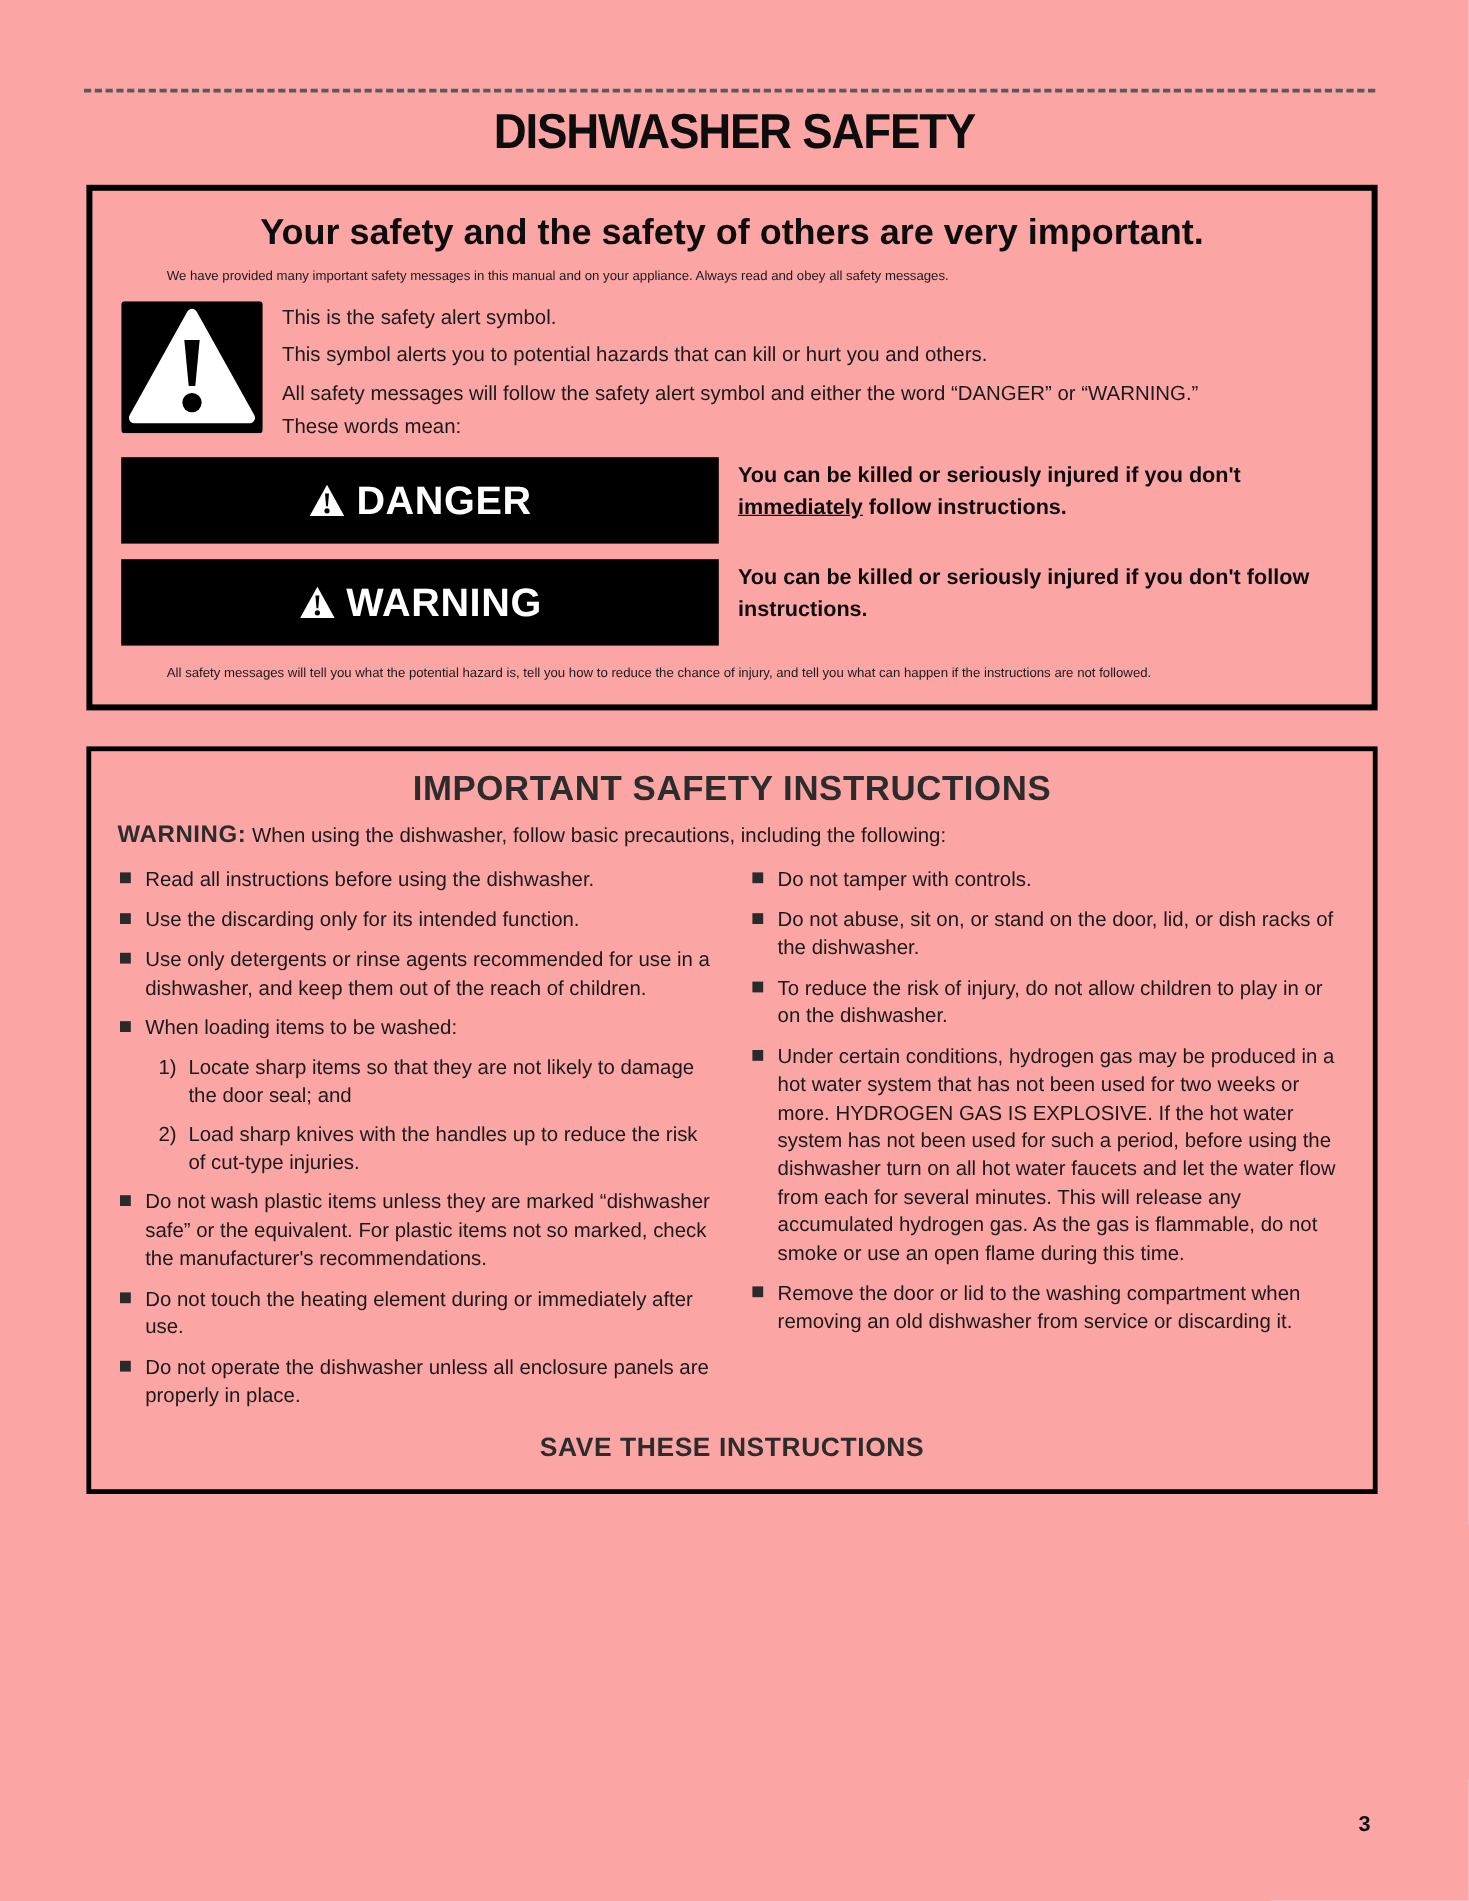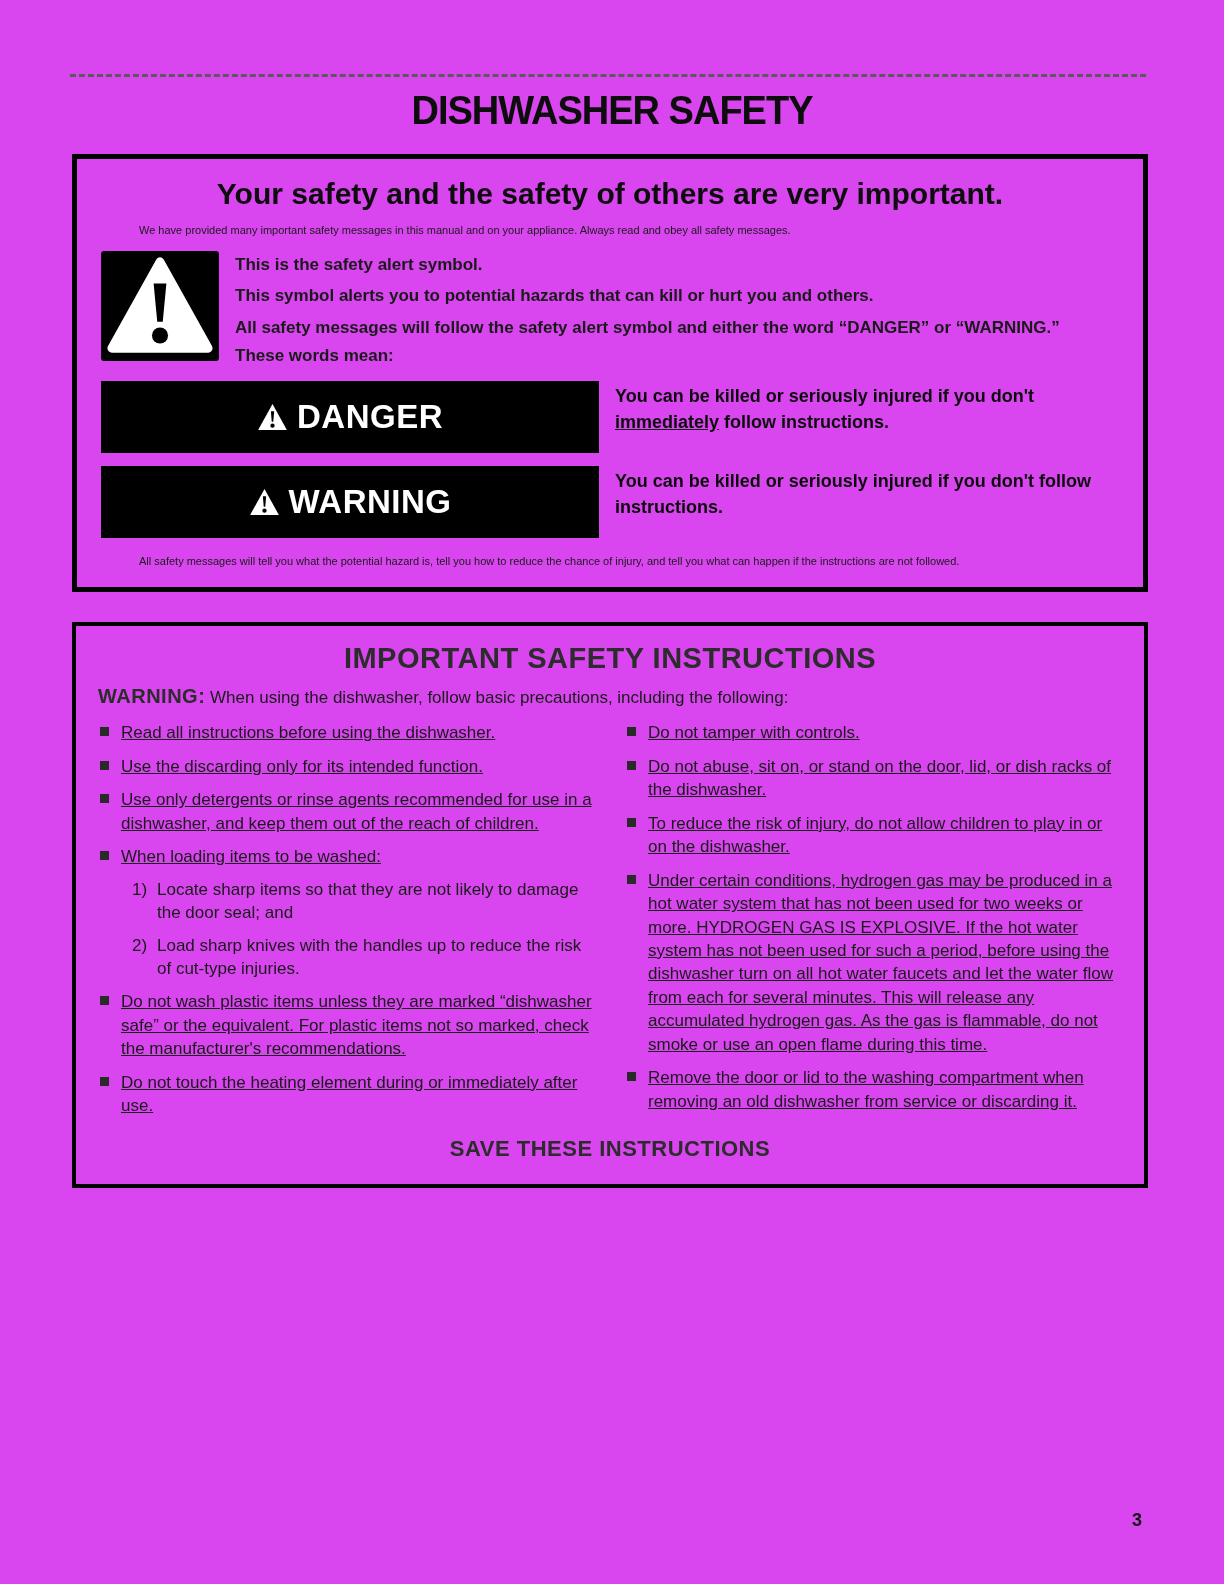--- a/index.html
+++ b/index.html
@@ -2,21 +2,21 @@
 <html><head>
 <meta charset="utf-8">
 <style>
   * { margin: 0; padding: 0; box-sizing: border-box; }
   html, body { background: #e8e8e8; }
   .page {
     position: relative;
     width: 1224px;
     height: 1584px;
     margin: 0 auto;
-    background: #d946ef;
+    background: #fca5a5;
     font-family: "Liberation Sans", sans-serif;
     color: #1a1a1a;
     overflow: hidden;
   }
   .top-rule {
     margin: 74px 78px 0 70px;
     border: 0;
     border-top: 3px dashed #5a5a5a;
     height: 0;
   }
@@ -46,21 +46,20 @@
     font-size: 11px;
     line-height: 1.42;
     max-width: 990px;
     margin-left: 38px;
   }
   .alert-row {
     display: flex;
     gap: 16px;
     margin-top: 12px;
     align-items: flex-start;
-    font-weight: bold;
   }
   .alert-icon-wrap { flex: 0 0 118px; }
   .alert-lines { padding-top: 2px; font-size: 17px; line-height: 1.4; max-width: 880px; }
   .alert-line { margin-bottom: 8px; }
   .alert-line:nth-child(3) { margin-bottom: 4px; }
   .alert-line:nth-child(4) { margin-bottom: 0; }
   .signal-row {
     display: grid;
     grid-template-columns: 498px 1fr;
     column-gap: 16px;
@@ -119,21 +118,21 @@
     line-height: 1.38;
   }
   .bullet {
     position: absolute;
     left: 2px;
     top: 6px;
     width: 9px;
     height: 9px;
     background: #2a2a2a;
   }
-  .li-text { display: block; text-decoration: underline; }
+  .li-text { display: block; }
   .sub { display: flex; margin-top: 9px; padding-left: 11px; }
   .sub-num { flex: 0 0 25px; }
   .sub-text { flex: 1; }
   .save-line {
     text-align: center;
     font-size: 22px;
     font-weight: bold;
     letter-spacing: 0.5px;
     color: #2c2c2c;
     margin: 8px 0 10px 0;
@@ -238,20 +237,24 @@
             </div>
           </div>
           <div class="li">
             <span class="bullet"></span>
             <span class="li-text">Do not wash plastic items unless they are marked “dishwasher safe” or the equivalent. For plastic items not so marked, check the manufacturer's recommendations.</span>
           </div>
           <div class="li">
             <span class="bullet"></span>
             <span class="li-text">Do not touch the heating element during or immediately after use.</span>
           </div>
+          <div class="li">
+            <span class="bullet"></span>
+            <span class="li-text">Do not operate the dishwasher unless all enclosure panels are properly in place.</span>
+          </div>
         </div>
       <div>
           <div class="li">
             <span class="bullet"></span>
             <span class="li-text">Do not tamper with controls.</span>
           </div>
           <div class="li">
             <span class="bullet"></span>
             <span class="li-text">Do not abuse, sit on, or stand on the door, lid, or dish racks of the dishwasher.</span>
           </div>

